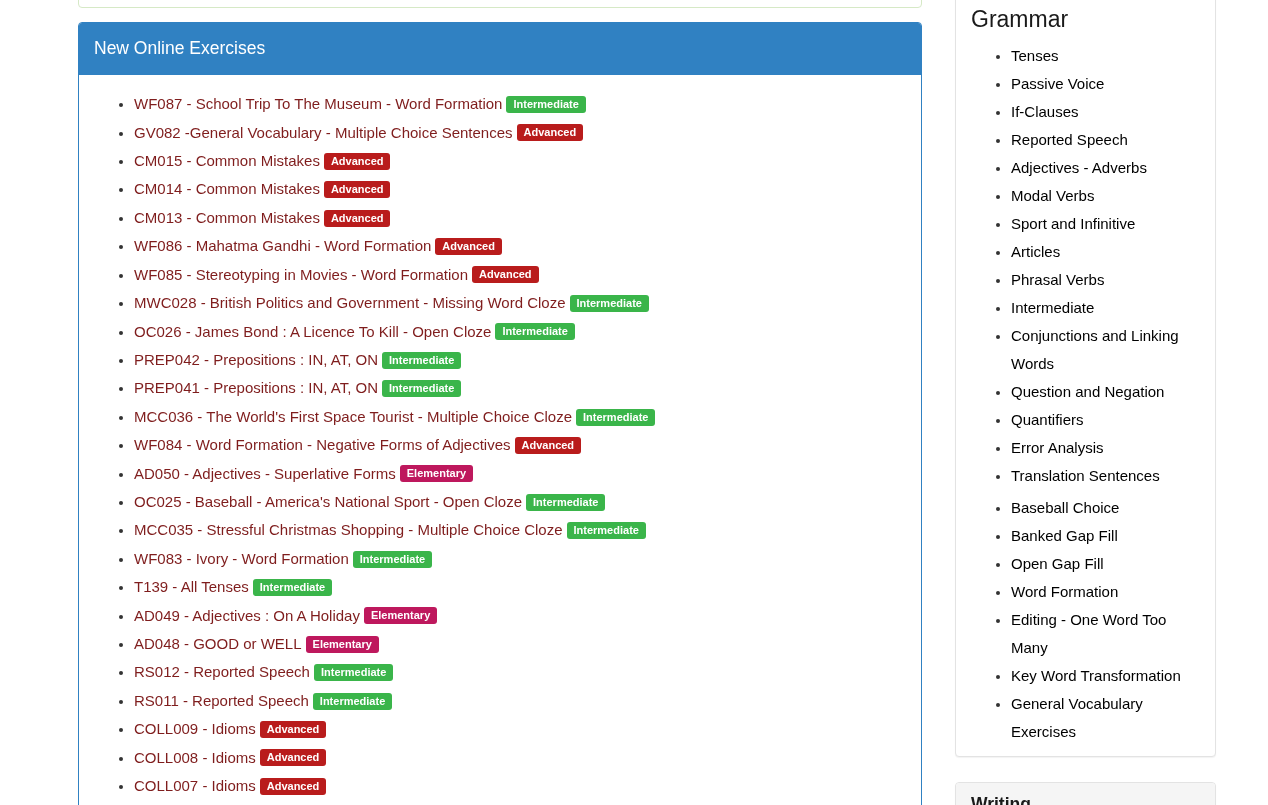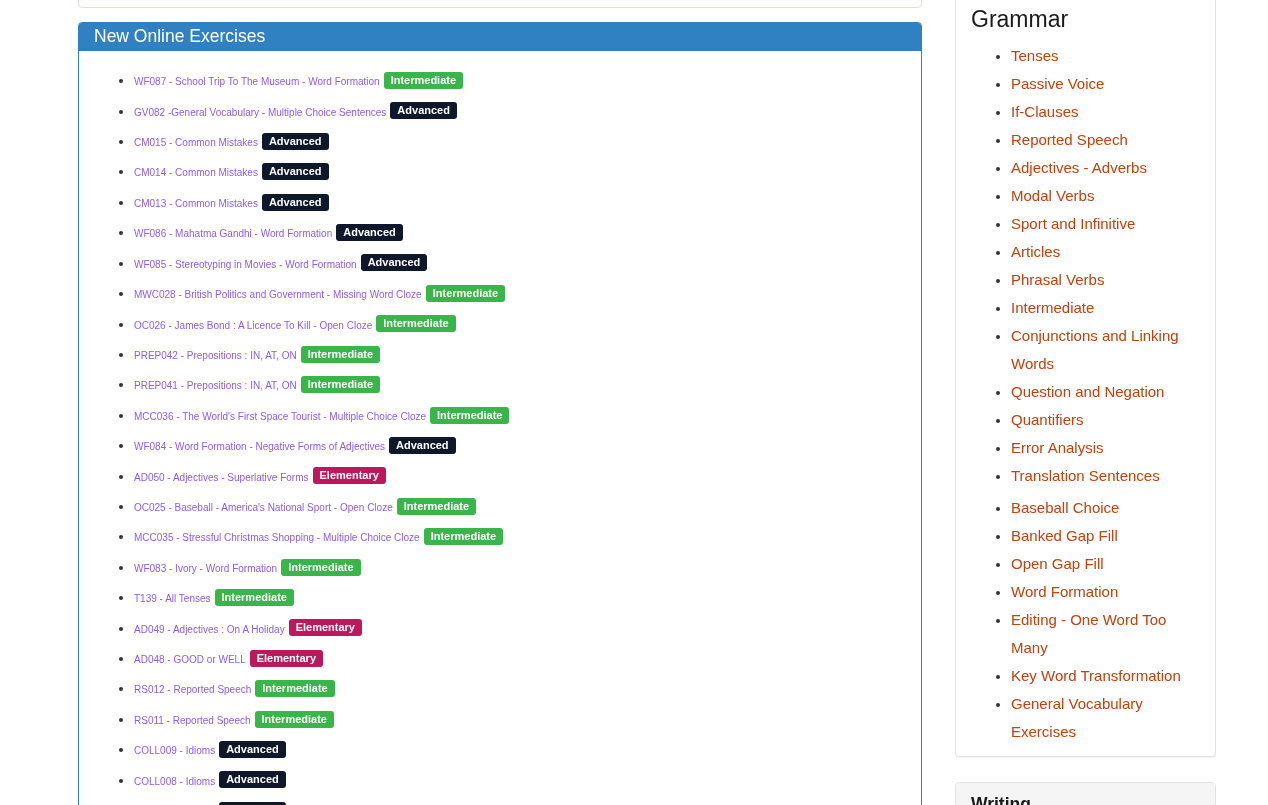--- a/index.html
+++ b/index.html
@@ -45,21 +45,21 @@
 
   .panel-primary {
     border: 1px solid #3081c2;
     border-radius: 4px;
     background: #ffffff;
     overflow: hidden;
   }
   .panel-primary > .panel-heading {
     background: #3081c2;
     border-bottom: 1px solid #3081c2;
-    padding: 4px 15px;
+    padding: 16px 15px;
     color: #ffffff;
   }
   .panel-title {
     margin: 0;
     font-size: 17.5px;
     font-weight: normal;
     line-height: 1.1;
     color: #ffffff;
   }
   .panel-body {
@@ -73,42 +73,42 @@
     list-style: disc outside;
   }
   ul.ex-list > li {
     line-height: 28.4px;
     margin: 0;
     color: #333333;
   }
   ul.ex-list > li::marker { color: #333; }
 
   a.ex-link {
-    color: #8b5cf6;
+    color: #7f1d1d;
     text-decoration: none;
-    font-size: 10px;
+    font-size: 15px;
   }
 
   .label {
     display: inline-block;
     position: relative;
     top: -1px;
     padding: 3px 7px 3px 7px;
     font-size: 11px;
     font-weight: bold;
     line-height: 1;
     color: #ffffff;
     text-align: center;
     white-space: nowrap;
     vertical-align: middle;
     border-radius: 3px;
     margin-left: 4px;
   }
   .label-intermediate { background-color: #3ab54a; }
-  .label-advanced     { background-color: #0f172a; }
+  .label-advanced     { background-color: #b91c1c; }
   .label-elementary   { background-color: #be185d; }
 
   
   .side-col {
     position: absolute;
     left: 955px;
     top: 0px;
     width: 261px;
   }
 
@@ -162,21 +162,21 @@
   ul.side-list {
     margin: 0 0 4px 0;
     padding: 0 0 0 40px;
     list-style: disc outside;
   }
   ul.side-list > li {
     line-height: 28px;
     color: #333;
   }
   a.side-link {
-    color: #c2410c;
+    color: #000000;
     text-decoration: none;
     font-size: 15px;
   }
 </style>
 </head>
 <body>
 
 <div id="page">
 
   <div class="green-panel-stub"></div>

